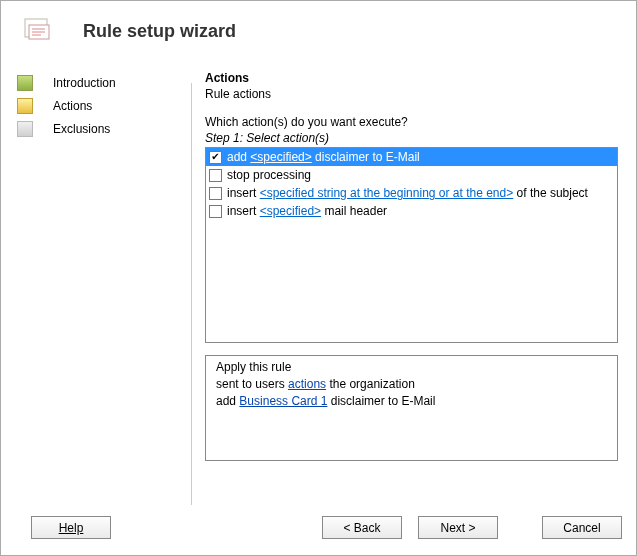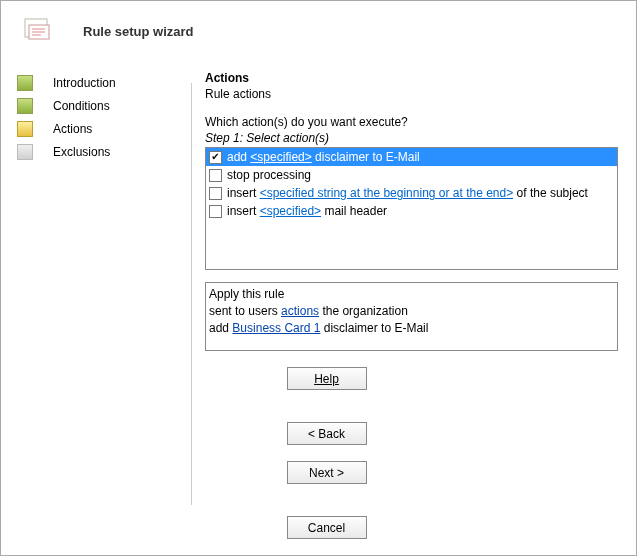--- a/index.html
+++ b/index.html
@@ -25,21 +25,21 @@
       padding: 14px 14px 10px 22px;
       gap: 28px;
     }
     .header-icon {
       width: 32px;
       height: 32px;
       position: relative;
     }
     .header-icon svg { width: 32px; height: 32px; }
     .header-title {
-      font-size: 13px;
+      font-size: 18px;
       font-weight: bold;
       color: #333;
     }
     .body {
       display: flex;
       flex: 1;
       padding: 10px 12px 0 12px;
       gap: 0;
       min-height: 0;
     }
@@ -137,31 +137,30 @@
       cursor: pointer;
       margin-top: 40px;
     }
     .list-row.selected .link {
       color: #fff;
     }
     .step2-label { margin-bottom: 2px; }
     .descbox {
       border: 1px solid #888;
       height: 106px;
-      padding: 3px 3px;
+      padding: 3px 10px;
       background: #fff;
       line-height: 17px;
     }
     .descbox .link { color: #0645ad; }
     .footer {
       display: flex;
       align-items: center;
       padding: 16px 14px 16px 30px;
       gap: 16px;
-      flex-direction: column;
     }
     .spacer { flex: 1; }
     .btn {
       min-width: 80px;
       height: 23px;
       border: 1px solid #888;
       background: linear-gradient(#fdfdfd,#eaeaea);
       font-family: inherit;
       font-size: 12px;
       padding: 0 10px;
@@ -196,24 +195,20 @@
   <div class="sidebar-sep"></div>
 
   <div class="body">
 
     <div class="sidebar">
       <div class="nav-item">
         <span class="nav-icon green"></span>
         <span class="nav-label">Introduction</span>
       </div>
       <div class="nav-item">
-        <span class="nav-icon green"></span>
-        <span class="nav-label">Conditions</span>
-      </div>
-      <div class="nav-item">
         <span class="nav-icon yellow"></span>
         <span class="nav-label">Actions</span>
       </div>
       <div class="nav-item">
         <span class="nav-icon gray"></span>
         <span class="nav-label">Exclusions</span>
       </div>
     </div>
 
     <div class="main">

